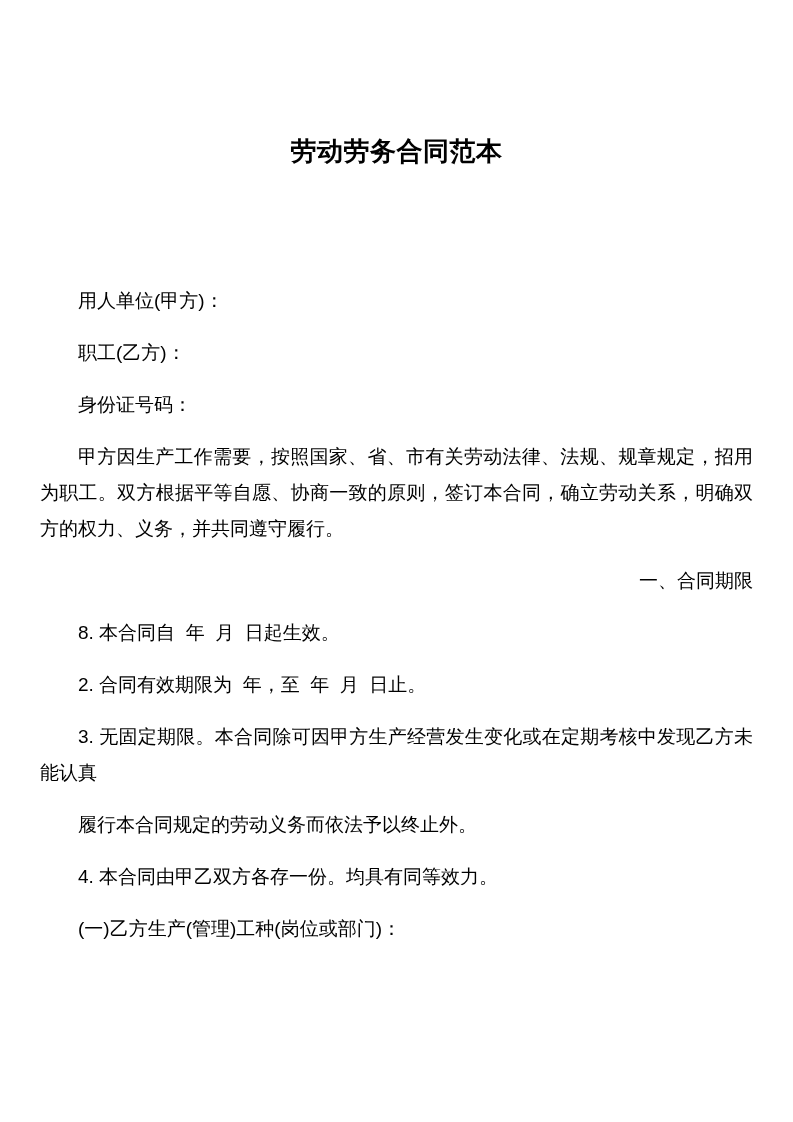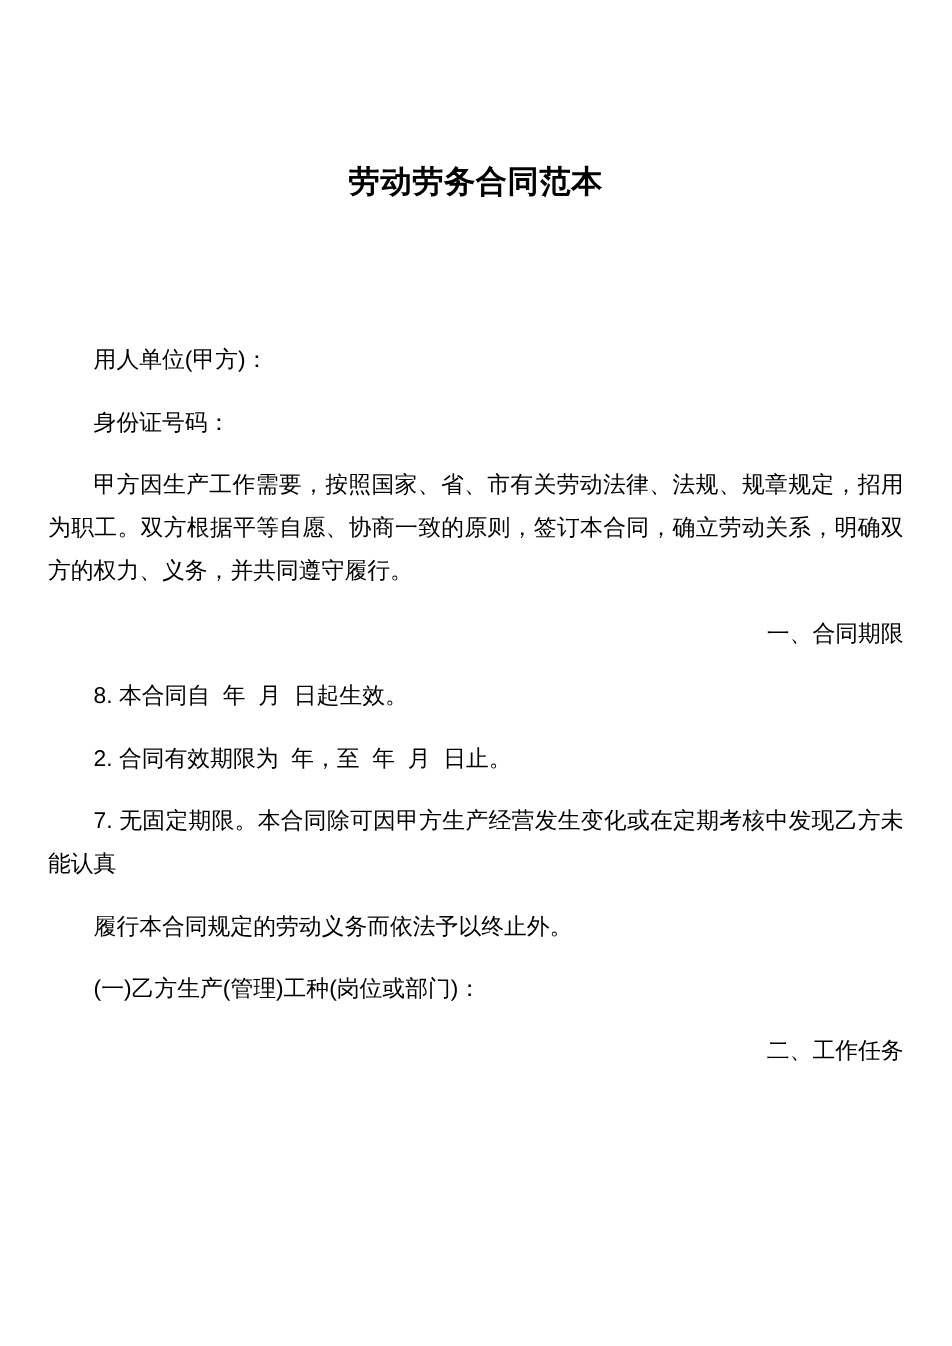--- a/index.html
+++ b/index.html
@@ -59,27 +59,29 @@
   }
 </style>
 </head>
 <body>
 
 <div class="page">
   <h1 class="doc-title">劳动劳务合同范本</h1>
 
   <div class="content" id="paragraphs">
       <p class="para label">用人单位(甲方)：</p>
+      <p class="para label">职工(乙方)：</p>
       <p class="para label">身份证号码：</p>
       <p class="para body">甲方因生产工作需要，按照国家、省、市有关劳动法律、法规、规章规定，招用为职工。双方根据平等自愿、协商一致的原则，签订本合同，确立劳动关系，明确双方的权力、义务，并共同遵守履行。</p>
       <p class="para heading">一、合同期限</p>
       <p class="para body">8. 本合同自  年  月  日起生效。</p>
       <p class="para body">2. 合同有效期限为  年，至  年  月  日止。</p>
-      <p class="para body">7. 无固定期限。本合同除可因甲方生产经营发生变化或在定期考核中发现乙方未能认真</p>
+      <p class="para body">3. 无固定期限。本合同除可因甲方生产经营发生变化或在定期考核中发现乙方未能认真</p>
       <p class="para body">履行本合同规定的劳动义务而依法予以终止外。</p>
+      <p class="para body">4. 本合同由甲乙双方各存一份。均具有同等效力。</p>
       <p class="para body">(一)乙方生产(管理)工种(岗位或部门)：</p>
       <p class="para heading">二、工作任务</p>
     </div>
 
   <div class="page-footer">
     <span>1</span>
   </div>
 </div>
 
 </body></html>

